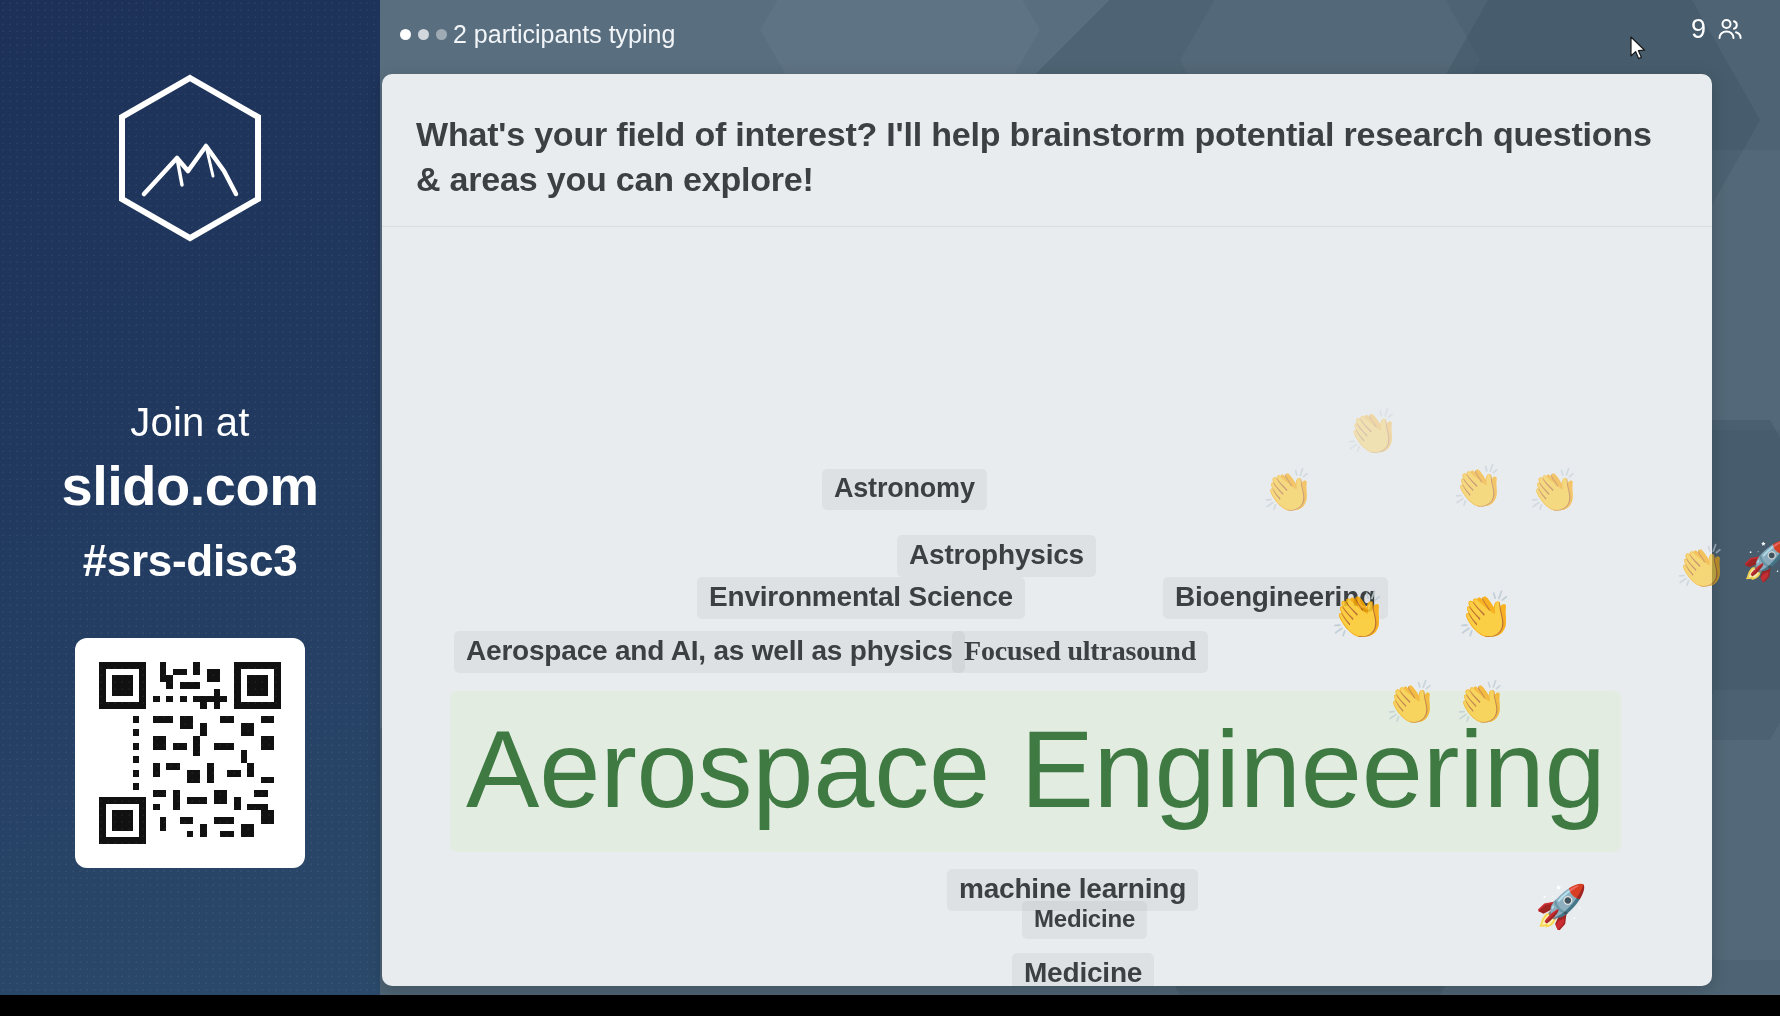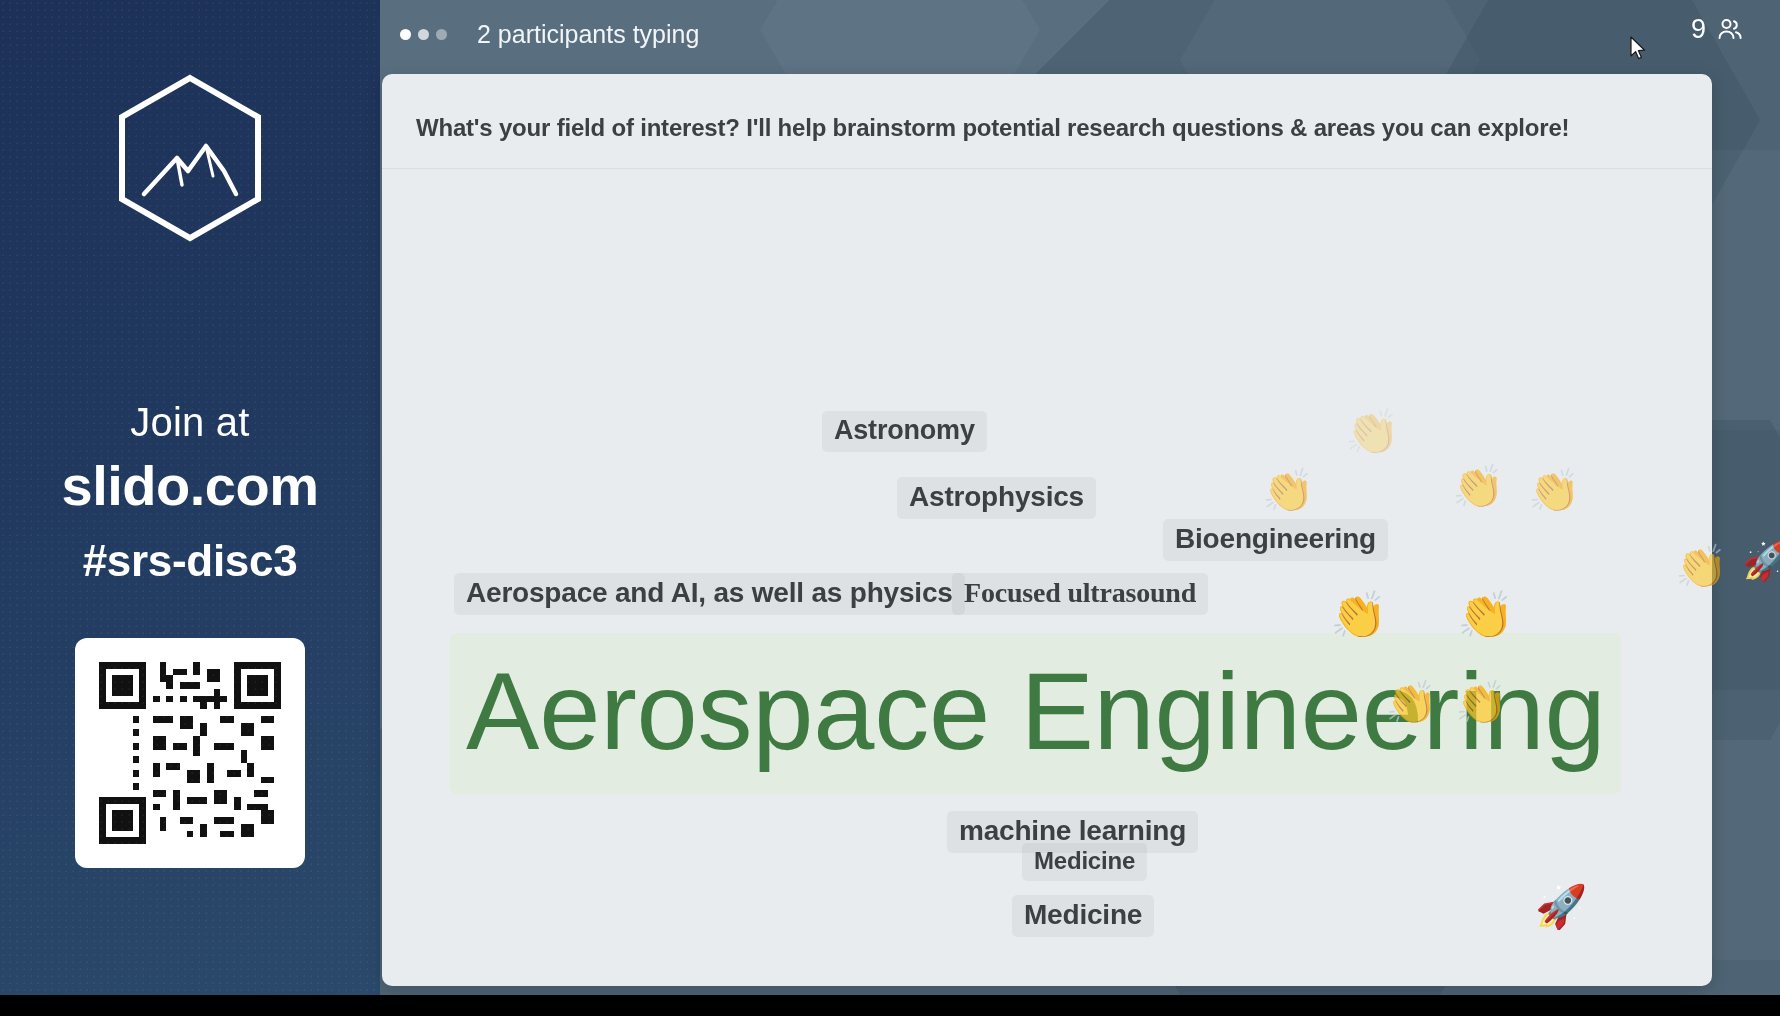--- a/index.html
+++ b/index.html
@@ -45,21 +45,21 @@
   .qr-card {
     position:absolute; left:50%; transform:translateX(-50%); top:638px;
     width:230px; height:230px; background:#fff; border-radius:12px;
     display:flex; align-items:center; justify-content:center;
   }
   .qr-card svg { width:196px; height:196px; display:block; }
 
   
   #typing-bar {
     position:absolute; left:400px; top:14px; height:40px;
-    display:flex; align-items:center; gap:30px; z-index:6;
+    display:flex; align-items:center; gap:6px; z-index:6;
   }
   .dots { display:flex; align-items:center; gap:7px; }
   .dots i { width:11px; height:11px; border-radius:50%; background:#fff; display:block; }
   .dots i:nth-child(2){ background:rgba(255,255,255,.72); }
   .dots i:nth-child(3){ background:rgba(255,255,255,.42); }
   #typing-text { font-size:25px; color:#f2f5f8; font-weight:400; white-space:nowrap; }
 
   #participants {
     position:absolute; right:36px; top:14px; display:flex; align-items:center; gap:10px; z-index:6;
   }
@@ -71,21 +71,21 @@
   #cursor svg { width:18px; height:26px; display:block; }
 
   
   #card {
     position:absolute; left:382px; top:74px; width:1330px; height:912px;
     background:#e9ecef; border-radius:10px; overflow:hidden; z-index:7;
     box-shadow:0 4px 18px rgba(0,0,0,.18);
   }
   #card-head { padding:38px 34px 24px 34px; border-bottom:1px solid #dadee3; }
   #question {
-    font-size:24px; font-weight:700; color:#3c4043; line-height:1.32; letter-spacing:-.2px;
+    font-size:34px; font-weight:700; color:#3c4043; line-height:1.32; letter-spacing:-.2px;
   }
 
   #cloud { position:relative; width:100%; height:684px;margin-left:40px; }
   .wc {
     position:absolute; white-space:nowrap;
     background:rgba(0,0,0,.045);
     color:#3c4043; font-weight:700; letter-spacing:-.2px;
     border-radius:5px; padding:4px 12px 6px 12px;
   }
   .wc.winner {
@@ -248,20 +248,21 @@
     </svg>
   </div>
 
   <div id="card">
     <div id="card-head">
       <div id="question">What's your field of interest? I'll help brainstorm potential research questions &amp; areas you can explore!</div>
     </div>
     <div id="cloud">
         <div class="wc" style="left: 400px; top: 242px; font-size: 27px;">Astronomy</div>
         <div class="wc" style="left: 475px; top: 308px; font-size: 28px;">Astrophysics</div>
+        <div class="wc" style="left: 275px; top: 350px; font-size: 28px;">Environmental Science</div>
         <div class="wc" style="left: 741px; top: 350px; font-size: 28px;">Bioengineering</div>
         <div class="wc" style="left: 32px; top: 404px; font-size: 28px; text-align: center;">Aerospace and AI, as well as physics</div>
         <div class="wc" style="left: 530px; top: 404px; font-size: 28px; font-family: Liberation Serif, serif;">Focused ultrasound</div>
         <div class="wc winner" style="left: 28px; top: 464px; font-size: 110px;">Aerospace Engineering</div>
         <div class="wc" style="left: 525px; top: 642px; font-size: 28px;">machine learning</div>
         <div class="wc" style="left: 600px; top: 674px; font-size: 24px;">Medicine</div>
         <div class="wc" style="left: 590px; top: 726px; font-size: 28px;">Medicine</div>
       </div>
   </div>
 

